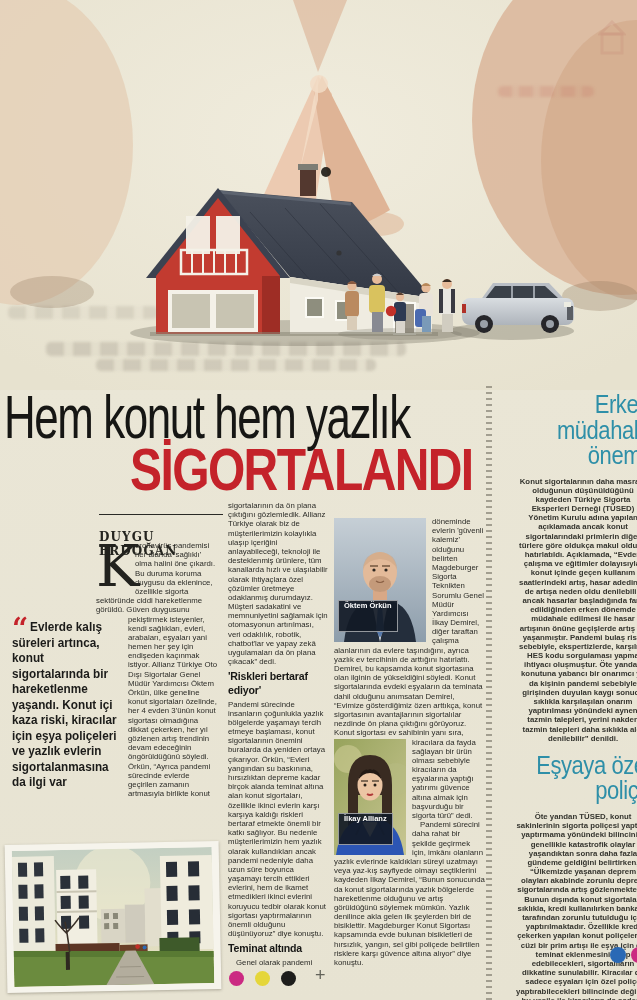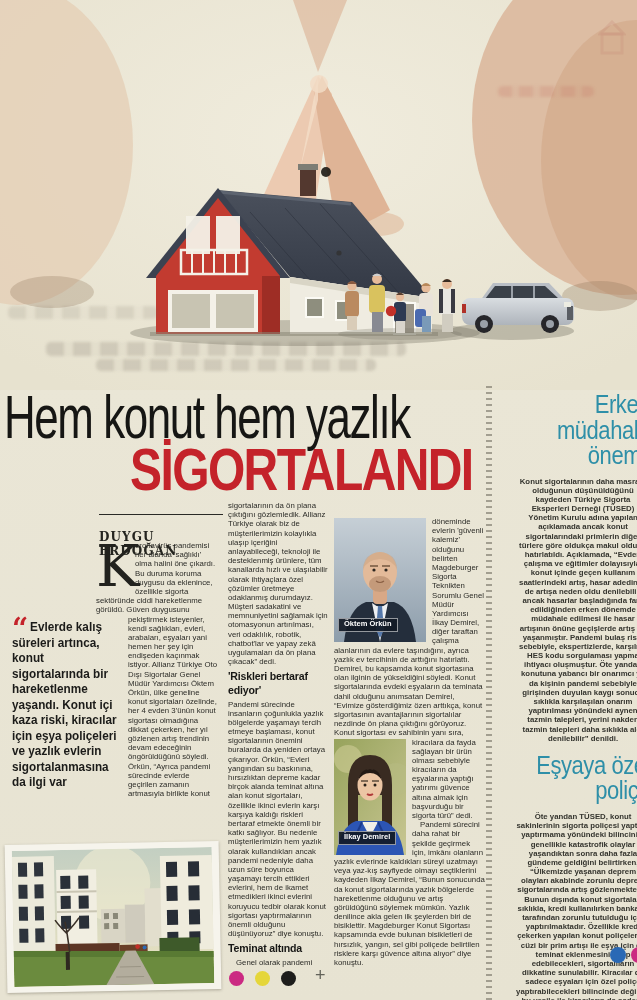--- a/index.html
+++ b/index.html
@@ -41,21 +41,21 @@
   .pq-spacer{float:left;width:32px;height:212px;}
   .subhead{margin:4px 0 2px;font-size:11.5px;font-weight:700;color:#171715;
     transform:scaleX(.92);transform-origin:left top;letter-spacing:-.2px;}
   .blockpara{display:block;text-indent:8px;}
   
   .ph{position:relative;float:left;margin:1px 6px 2px 0;display:block;}
   .ph1{width:92px;height:124px;}
   .ph2{width:72px;height:116px;}
   .ph svg{display:block;}
   .cap{position:absolute;left:4px;bottom:10px;background:rgba(18,26,38,.92);color:#fff;
-    font-size:7.5px;font-weight:700;padding:1px 5px 2px;border:.5px solid rgba(255,255,255,.55);white-space:nowrap;}
+    font-size:7.5px;font-weight:700;padding:1px 5px 20px;border:.5px solid rgba(255,255,255,.55);white-space:nowrap;}
   
   .fold{position:absolute;left:486px;top:386px;width:6px;height:614px;
     background:repeating-linear-gradient(to bottom,rgba(92,88,76,.5) 0 2px,rgba(92,88,76,0) 2px 6px);}
   .sidebar{position:absolute;left:516px;top:392px;width:134px;height:608px;overflow:hidden;}
   .sidebar h2{margin:0 0 8px;color:var(--teal);font-weight:400;font-size:25px;line-height:1.02;
     text-align:right;letter-spacing:-.5px;transform:scaleX(.88);transform-origin:right top;}
   .sidebar h2.second{margin-top:10px;}
   .sidebar p{margin:0 0 6px;font-size:7.8px;line-height:1.18;font-weight:700;color:#34342e;text-align:center;}
   
   .bphoto{position:absolute;left:6px;top:843px;background:#f6f4ec;padding:6px 7px;
@@ -258,21 +258,21 @@
           <circle cx="31" cy="46" r="1.5" fill="#2a211a"></circle>
           <circle cx="41" cy="46" r="1.5" fill="#2a211a"></circle>
           <path d="M27 42 L34 42" stroke="#3a2c20" stroke-width="1.2"></path>
           <path d="M38 42 L45 42" stroke="#3a2c20" stroke-width="1.2"></path>
           <path d="M33 55 Q36 57 39 55" stroke="#b03a3a" stroke-width="1.8" fill="none"></path>
           <path d="M2 116 Q6 88 22 82 L50 82 Q66 88 70 116 Z" fill="#2c55b4"></path>
           <polygon points="28,83 36,98 44,83" fill="#f2f0e8"></polygon>
           <path d="M28 83 L22 96" stroke="#1d3c8c" stroke-width="2"></path>
           <path d="M44 83 L50 96" stroke="#1d3c8c" stroke-width="2"></path>
         </svg>
-        <span class="cap">İlkay Demirel</span>
+        <span class="cap">İlkay Allianz</span>
       </span><span>da fayda sağlayan bir ürün olması sebebiyle kiracıların da eşyalarına yaptığı yatırımı güvence altına almak için başvurduğu bir sigorta türü” dedi.</span><span class="blockpara">Pandemi sürecini daha rahat bir şekilde geçirmek için, imkânı olanların yazlık evlerinde kaldıkları süreyi uzatmayı veya yaz-kış sayfiyede olmayı seçtiklerini kaydeden İlkay Demirel, “Bunun sonucunda da konut sigortalarında yazlık bölgelerde hareketlenme olduğunu ve artış görüldüğünü söylemek mümkün. Yazlık denilince akla gelen ilk şeylerden biri de bisiklettir. Magdeburger Konut Sigortası kapsamında evde bulunan bisikletleri de hırsızlık, yangın, sel gibi poliçede belirtilen risklere karşı güvence altına alıyor” diye konuştu.</span></div>
 
   <div class="sidebar">
     <h2>Erken müdahale önemli</h2>
     <p>Konut sigortalarının daha masraflı olduğunun düşünüldüğünü kaydeden Türkiye Sigorta Eksperleri Derneği (TÜSED) Yönetim Kurulu adına yapılan açıklamada ancak konut sigortalarındaki primlerin diğer türlere göre oldukça makul olduğu hatırlatıldı. Açıklamada, “Evden çalışma ve eğitimler dolayısıyla, konut içinde geçen kullanım saatlerindeki artış, hasar adedinde de artışa neden oldu denilebilir, ancak hasarlar başladığında fark edildiğinden erken dönemde müdahale edilmesi ile hasar artışının önüne geçişlerde artış da yaşanmıştır. Pandemi bulaş riski sebebiyle, ekspertizlerde, karşılıklı HES kodu sorgulaması yapma ihtiyacı oluşmuştur. Öte yandan konutuna yabancı bir onarımcı ya da kişinin pandemi sebebiyle girişinden duyulan kaygı sonucu sıklıkla karşılaşılan onarım yaptırılması yönündeki aynen tazmin talepleri, yerini nakden tazmin talepleri daha sıklıkla aldı denilebilir” denildi.</p>
     <h2 class="second">Eşyaya özel poliçe</h2>
     <p>Öte yandan TÜSED, konut sakinlerinin sigorta poliçesi yaptırıp yaptırmama yönündeki bilincinin, genellikle katastrofik olaylar yaşandıktan sonra daha fazla gündeme geldiğini belirtirken, “Ülkemizde yaşanan deprem olayları akabinde zorunlu deprem sigortalarında artış gözlenmektedir. Bunun dışında konut sigortaları sıklıkla, kredi kullanılırken bankalar tarafından zorunlu tutulduğu için yaptırılmaktadır. Özellikle kredi çekerken yapılan konut poliçelerine cüzi bir prim artışı ile eşya için de teminat eklenmesini talep edebilecekleri, sigortalıların dikkatine sunulabilir. Kiracılar da sadece eşyaları için özel poliçe yaptırabilecekleri bilincinde değiller, bu vesile ile kiracıların da sadece eşyalarını kapsayan poliçeler yaptırabileceklerini belirtmek gerekir” ifadeleri kullanıldı.</p>
   </div>
 
   <div class="bphoto">

